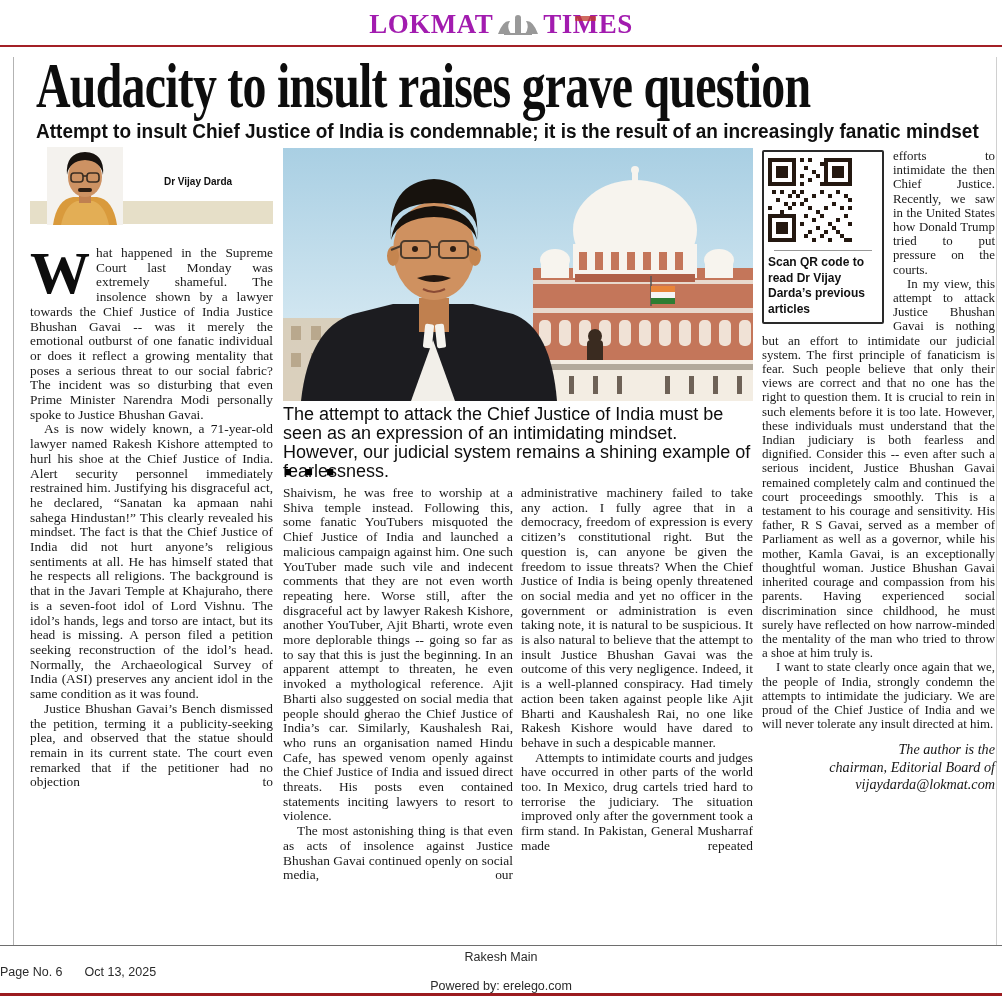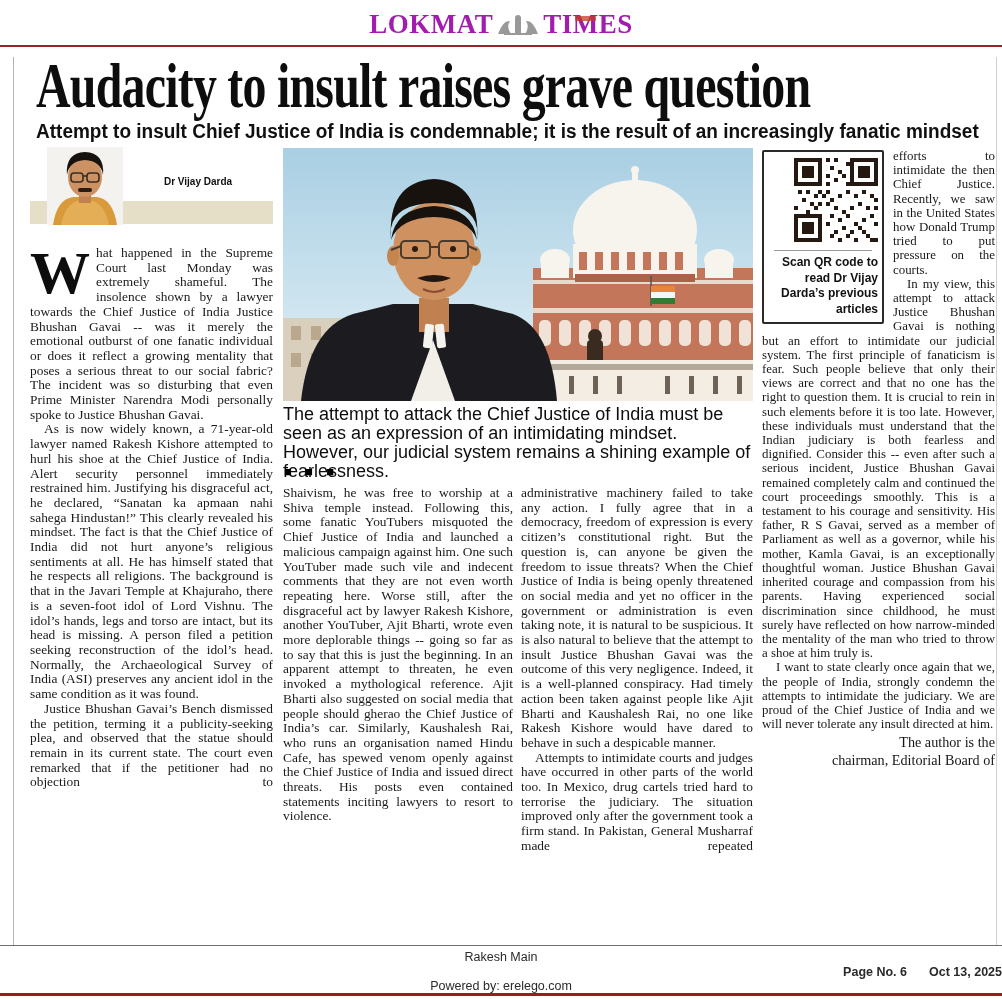--- a/index.html
+++ b/index.html
@@ -45,33 +45,33 @@
 
   
   .main-photo{position:absolute;left:283px;top:148px;width:470px;height:253px;overflow:hidden;}
   .photo-caption{position:absolute;left:283px;top:405px;width:468px;
            font-family:"Liberation Sans","DejaVu Sans",sans-serif;font-weight:normal;
            font-size:18px;line-height:19px;color:#0d0d0d;}
   .squares-marker{position:absolute;left:284px;top:464px;font-size:13px;letter-spacing:5px;color:#000;}
 
   
   .qr-box{float:left;width:110px;border:2px solid #2a2a2a;border-radius:2px;background:#fff;
-          margin:1px 9px 5px 0;padding:6px 4px 5px 4px;text-align:right;}
+          margin:1px 9px 5px 0;padding:6px 4px 5px 4px;text-align:left;}
   .qr-box .divider{height:1px;background:#999;margin:5px 6px 4px 6px;}
   .qr-caption{font-family:"Liberation Sans","DejaVu Sans",sans-serif;font-weight:bold;
           font-size:12px;line-height:15.5px;color:#111;}
 
   
-  .signature{margin-top:3px;text-align:right;font-size:14.2px;line-height:17.5px;color:#161616;}
+  .signature{margin-top:10px;text-align:right;font-style:italic;font-size:14.2px;line-height:17.5px;color:#161616;}
 
   
   .rule-bottom{position:absolute;top:945px;left:0;width:1002px;height:1px;background:#6e6e6e;}
   .footer{position:absolute;top:950px;left:0;width:100%;text-align:center;
           font-family:"Liberation Sans","DejaVu Sans",sans-serif;font-size:12.5px;line-height:14.5px;color:#2a2a2a;}
-  .footer .row2{display:flex;justify-content:flex-end;gap:22px;font-weight:bold;}
+  .footer .row2{display:flex;justify-content:flex-start;gap:22px;}
   .rule-red-bottom{position:absolute;top:993px;left:0;width:1002px;height:3px;background:#9b1b1f;}
 </style>
 </head>
 <body>
 
 <div class="page">
 
   <div class="masthead">
     <span>LOKMAT</span><span class="crest">
       <svg width="46" height="22" viewBox="0 0 46 22">
@@ -216,20 +216,21 @@
         <path d="M134 130 Q151 124 168 130 Q151 138 134 130 Z" fill="#241710"></path>
         <path d="M140 141 Q151 147 162 141" fill="none" stroke="#8a4a34" stroke-width="2"></path>
       </g>
     </svg>
   </div>
   <div class="photo-caption">The attempt to attack the Chief Justice of India must be seen as an expression of an intimidating mindset. However, our judicial system remains a shining example of fearlessness.</div>
   <div class="squares-marker">■ ■ ■</div>
 
   <div class="col2 bodytext">
     <p>Shaivism, he was free to worship at a Shiva temple instead. Following this, some fanatic YouTubers misquoted the Chief Justice of India and launched a malicious campaign against him. One such YouTuber made such vile and indecent comments that they are not even worth repeating here. Worse still, after the disgraceful act by lawyer Rakesh Kishore, another YouTuber, Ajit Bharti, wrote even more deplorable things -- going so far as to say that this is just the beginning. In an apparent attempt to threaten, he even invoked a mythological reference. Ajit Bharti also suggested on social media that people should gherao the Chief Justice of India’s car. Similarly, Kaushalesh Rai, who runs an organisation named Hindu Cafe, has spewed venom openly against the Chief Justice of India and issued direct threats. His posts even contained statements inciting lawyers to resort to violence.</p>
+    <p class="indent cont">The most astonishing thing is that even as acts of insolence against Justice Bhushan Gavai continued openly on social media, our</p>
   </div>
 
   <div class="col3 bodytext">
     <p>administrative machinery failed to take any action. I fully agree that in a democracy, freedom of expression is every citizen’s constitutional right. But the question is, can anyone be given the freedom to issue threats? When the Chief Justice of India is being openly threatened on social media and yet no officer in the government or administration is even taking note, it is natural to be suspicious. It is also natural to believe that the attempt to insult Justice Bhushan Gavai was the outcome of this very negligence. Indeed, it is a well-planned conspiracy. Had timely action been taken against people like Ajit Bharti and Kaushalesh Rai, no one like Rakesh Kishore would have dared to behave in such a despicable manner.</p>
     <p class="indent cont">Attempts to intimidate courts and judges have occurred in other parts of the world too. In Mexico, drug cartels tried hard to terrorise the judiciary. The situation improved only after the government took a firm stand. In Pakistan, General Musharraf made repeated</p>
   </div>
 
   <div class="col4 bodytext">
     <div class="qr-box">
       <svg width="84" height="84" viewBox="0 0 84 84">
@@ -241,20 +242,21 @@
       </svg>
       <div class="divider"></div>
       <div class="qr-caption">Scan QR code to read Dr Vijay Darda’s previous articles</div>
     </div>
     <p>efforts to intimidate the then Chief Justice. Recently, we saw in the United States how Donald Trump tried to put pressure on the courts.</p>
     <p class="indent">In my view, this attempt to attack Justice Bhushan Gavai is nothing but an effort to intimidate our judicial system. The first principle of fanaticism is fear. Such people believe that only their views are correct and that no one has the right to question them. It is crucial to rein in such elements before it is too late. However, these individuals must understand that the Indian judiciary is both fearless and dignified. Consider this -- even after such a serious incident, Justice Bhushan Gavai remained completely calm and continued the court proceedings smoothly. This is a testament to his courage and sensitivity. His father, R S Gavai, served as a member of Parliament as well as a governor, while his mother, Kamla Gavai, is an exceptionally thoughtful woman. Justice Bhushan Gavai inherited courage and compassion from his parents. Having experienced social discrimination since childhood, he must surely have reflected on how narrow-minded the mentality of the man who tried to throw a shoe at him truly is.</p>
     <p class="indent">I want to state clearly once again that we, the people of India, strongly condemn the attempts to intimidate the judiciary. We are proud of the Chief Justice of India and we will never tolerate any insult directed at him.</p>
     <div class="signature">
       <div>The author is the</div>
       <div>chairman, Editorial Board of</div>
+      <div>vijaydarda@lokmat.com</div>
     </div>
   </div>
 
   <div class="rule-bottom"></div>
   <div class="footer">
     <div>Rakesh Main</div>
     <div class="row2">
       <span>Page No. 6</span>
       <span>Oct 13, 2025</span>
     </div>

